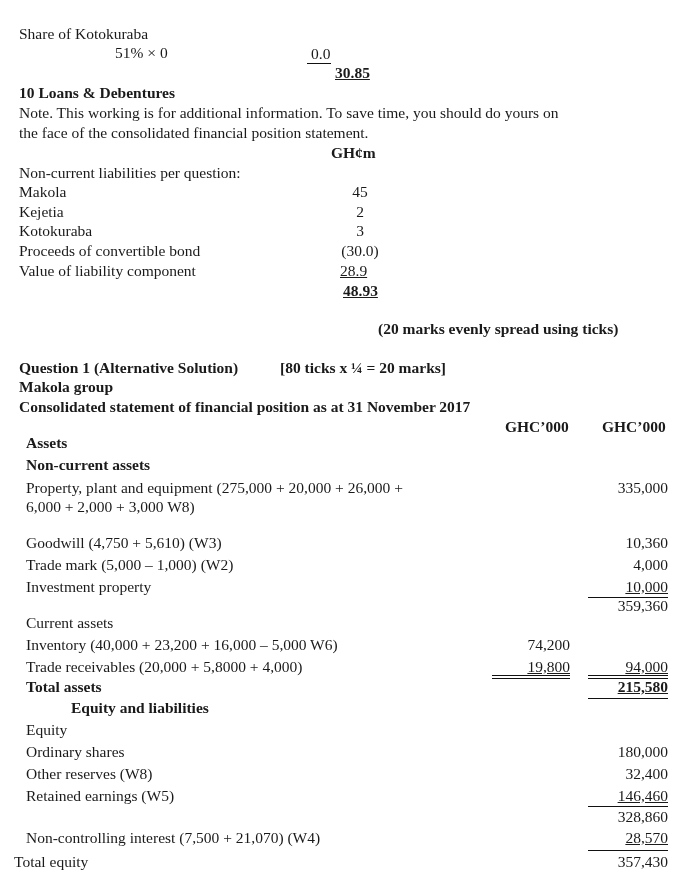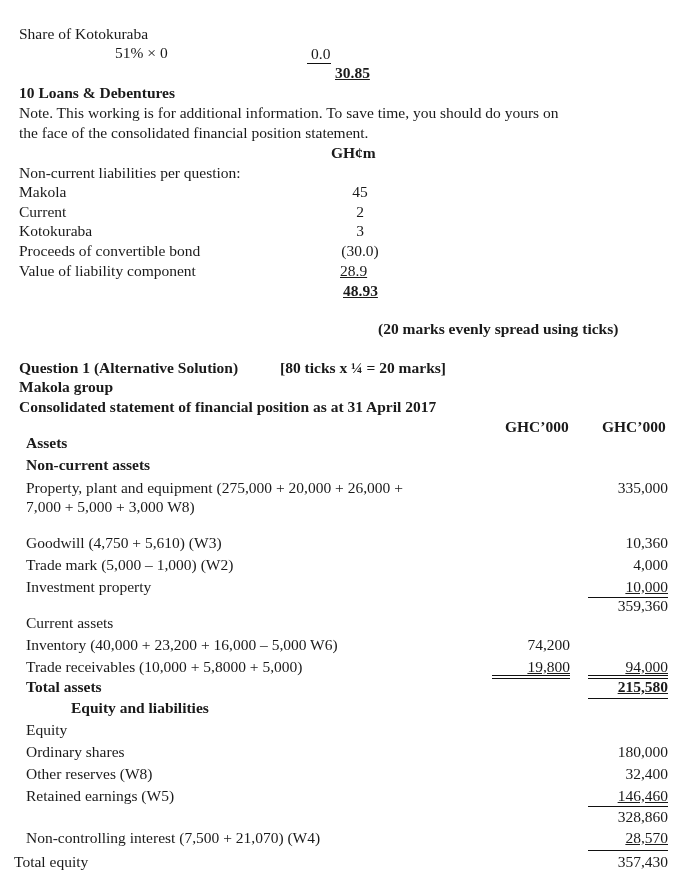--- a/index.html
+++ b/index.html
@@ -28,67 +28,67 @@
 <div class="abs b" style="left:19px;top:83px;">10 Loans &amp; Debentures</div>
 <div class="abs" style="left:19px;top:103px;">Note. This working is for additional information. To save time, you should do yours on</div>
 <div class="abs" style="left:19px;top:123px;">the face of the consolidated financial position statement.</div>
 <div class="abs b" style="left:331px;top:143px;">GH¢m</div>
 
 <div class="abs" style="left:19px;top:163px;">Non-current liabilities per question:</div>
 
 <div class="abs" style="left:19px;top:182px;">Makola</div>
 <div class="abs c" style="left:338px;top:182px;width:44px;">45</div>
 
-<div class="abs" style="left:19px;top:202px;">Current</div>
+<div class="abs" style="left:19px;top:202px;">Kejetia</div>
 <div class="abs c" style="left:338px;top:202px;width:44px;">2</div>
 
 <div class="abs" style="left:19px;top:221px;">Kotokuraba</div>
 <div class="abs c" style="left:338px;top:221px;width:44px;">3</div>
 
 <div class="abs" style="left:19px;top:241px;">Proceeds of convertible bond</div>
 <div class="abs c" style="left:336px;top:241px;width:48px;">(30.0)</div>
 
 <div class="abs" style="left:19px;top:261px;">Value of liability component</div>
 <div class="abs u" style="left:340px;top:261px;">28.9</div>
 
 <div class="abs b u" style="left:343px;top:281px;">48.93</div>
 
 <div class="abs b" style="left:378px;top:319px;">(20 marks evenly spread using ticks)</div>
 
 <div class="abs b" style="left:19px;top:358px;">Question 1 (Alternative Solution)</div>
 <div class="abs b" style="left:280px;top:358px;">[80 ticks x ¼ = 20 marks]</div>
 <div class="abs b" style="left:19px;top:377px;">Makola group</div>
-<div class="abs b" style="left:19px;top:397px;">Consolidated statement of financial position as at 31 April 2017</div>
+<div class="abs b" style="left:19px;top:397px;">Consolidated statement of financial position as at 31 November 2017</div>
 <div class="abs b" style="left:505px;top:417px;">GHC’000</div>
 <div class="abs b" style="left:602px;top:417px;">GHC’000</div>
 
 <div class="abs b" style="left:26px;top:433px;">Assets</div>
 <div class="abs b" style="left:26px;top:455px;">Non-current assets</div>
 
 <div class="abs" style="left:26px;top:478px;">Property, plant and equipment (275,000 + 20,000 + 26,000 +</div>
-<div class="abs" style="left:26px;top:497px;">7,000 + 5,000 + 3,000 W8)</div>
+<div class="abs" style="left:26px;top:497px;">6,000 + 2,000 + 3,000 W8)</div>
 <div class="abs r" style="left:580px;top:478px;width:88px;">335,000</div>
 
 <div class="abs" style="left:26px;top:533px;">Goodwill (4,750 + 5,610) (W3)</div>
 <div class="abs r" style="left:580px;top:533px;width:88px;">10,360</div>
 
 <div class="abs" style="left:26px;top:555px;">Trade mark (5,000 – 1,000) (W2)</div>
 <div class="abs r" style="left:580px;top:555px;width:88px;">4,000</div>
 
 <div class="abs" style="left:26px;top:577px;">Investment property</div>
 <div class="abs r u" style="left:580px;top:577px;width:88px;">10,000</div>
 <div class="line" style="left:588px;top:597px;width:80px;"></div>
 <div class="abs r" style="left:580px;top:596px;width:88px;">359,360</div>
 
 <div class="abs" style="left:26px;top:613px;">Current assets</div>
 
 <div class="abs" style="left:26px;top:635px;">Inventory (40,000 + 23,200 + 16,000 – 5,000 W6)</div>
 <div class="abs r" style="left:480px;top:635px;width:90px;">74,200</div>
 
-<div class="abs" style="left:26px;top:657px;">Trade receivables (10,000 + 5,8000 + 5,000)</div>
+<div class="abs" style="left:26px;top:657px;">Trade receivables (20,000 + 5,8000 + 4,000)</div>
 <div class="abs r u" style="left:480px;top:657px;width:90px;">19,800</div>
 <div class="abs r u" style="left:580px;top:657px;width:88px;">94,000</div>
 <div class="dline" style="left:492px;top:675px;width:78px;"></div>
 <div class="dline" style="left:588px;top:675px;width:80px;"></div>
 
 <div class="abs b" style="left:26px;top:677px;">Total assets</div>
 <div class="abs r b u" style="left:580px;top:677px;width:88px;">215,580</div>
 <div class="line" style="left:588px;top:698px;width:80px;"></div>
 
 <div class="abs b" style="left:26px;top:698px;margin-left:45px;">Equity and liabilities</div>

